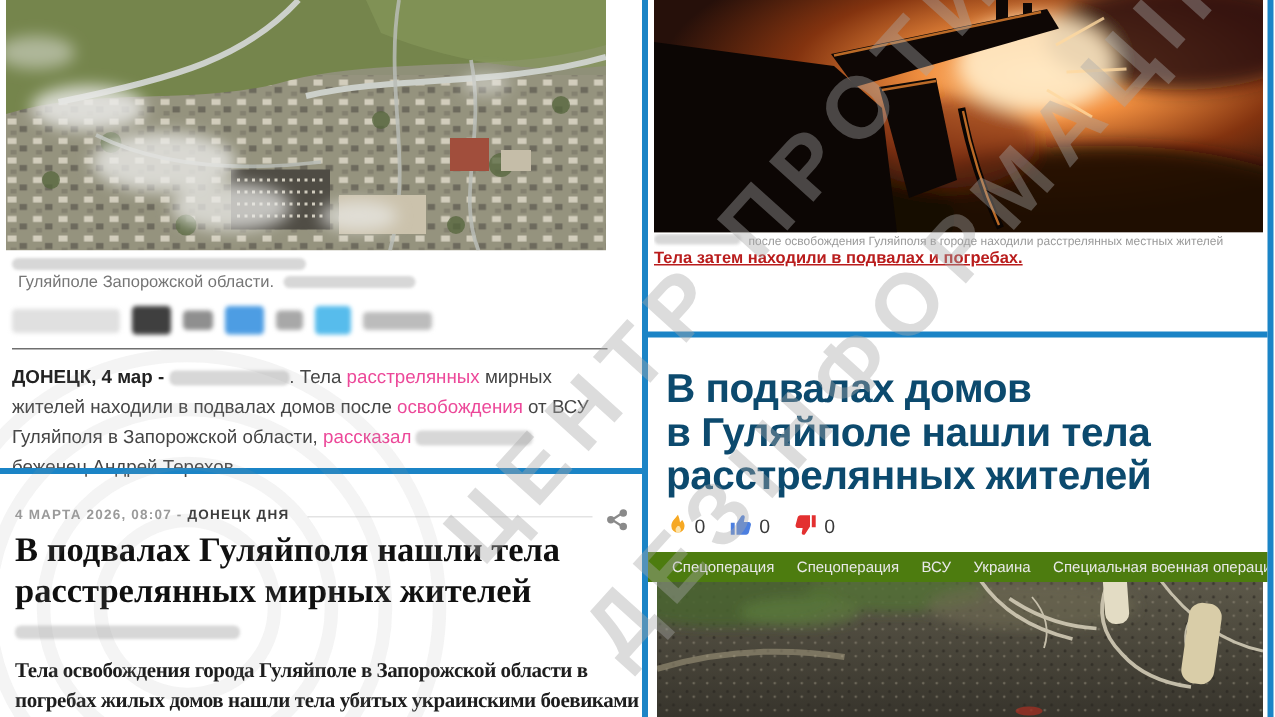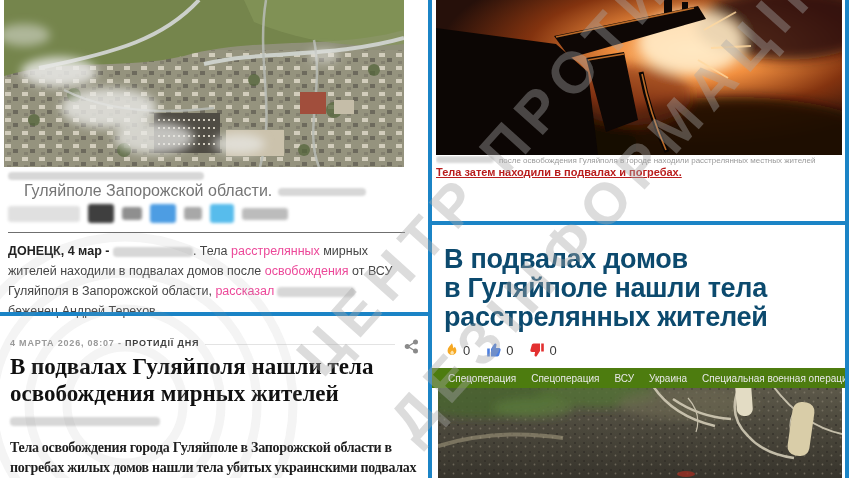--- a/index.html
+++ b/index.html
@@ -14,21 +14,21 @@
   .b-blue { background:#1b84c6; z-index:10; }
 
   
   .photo { overflow:hidden; z-index:1; }
   .photo svg { display:block; }
 
   
   .blur { background:#d7d7d7; border-radius:4px; filter:blur(1.2px); display:inline-block; }
 
   
-  .tl-caption { left:24px; top:182px; font-size:16px; color:#757575; white-space:nowrap; }
+  .tl-caption { left:12px; top:182px; font-size:11px; color:#757575; white-space:nowrap; }
   .tl-caption .blur { width:88px; height:8px; vertical-align:middle; margin-left:6px; }
   .share-row { left:8px; top:204px; display:flex; align-items:center; gap:8px; }
   .chip { border-radius:3px; filter:blur(1.5px); }
   .tl-rule { left:8px; top:232px; width:397px; height:1px; background:#6f6f6f; }
   .tl-body { left:8px; top:241px; width:400px; font-size:12.5px; line-height:20px; color:#454545; }
   .tl-body b { color:#222;text-align:right; }
   .tl-body .blur { height:10px; vertical-align:middle; }
   .link-muted { color:#ec4899; cursor:pointer; }
 
   
@@ -144,46 +144,46 @@
 
   <div class="abs tl-rule"></div>
 
   <div class="abs tl-body">
     <b>ДОНЕЦК, 4 мар - </b><span class="blur" style="width:80px;"></span><span>. Тела </span><span class="link-muted">расстрелянных</span><span> мирных жителей находили в подвалах домов после </span><span class="link-muted">освобождения</span><span> от ВСУ Гуляйполя в Запорожской области, </span><span class="link-muted">рассказал</span><span class="blur" style="width:78px; margin:0 3px;"></span><span> беженец Андрей Терехов.</span>
   </div>
 
   <div class="abs kicker">
     <span>4 МАРТА 2026, 08:07</span>
     <span>-</span>
-    <span class="section">ПРОТИДІЇ ДНЯ</span>
+    <span class="section">ДОНЕЦК ДНЯ</span>
   </div>
   <div class="abs kicker-rule"></div>
 
   <div class="abs" style="left:404px; top:339px; z-index:5;">
     <svg width="15" height="15" viewBox="0 0 15 15">
       <g stroke="#8a8a8a" stroke-width="1.4" fill="#8a8a8a">
         <line x1="4" y1="7.5" x2="11" y2="3"></line>
           <line x1="4" y1="7.5" x2="11" y2="12"></line>
         <circle cx="3.2" cy="7.5" r="1.8"></circle>
           <circle cx="11.5" cy="3" r="1.8"></circle>
           <circle cx="11.5" cy="12" r="1.8"></circle>
       </g>
     </svg>
   </div>
 
   <div class="abs bl-headline">
     <div>В подвалах Гуляйполя нашли тела</div>
-    <div>освобождения мирных жителей</div>
+    <div>расстрелянных мирных жителей</div>
   </div>
 
   <div class="abs blur bl-byline"></div>
 
   <div class="abs bl-body">
     <div>Тела освобождения города Гуляйполе в Запорожской области в</div>
-    <div>погребах жилых домов нашли тела убитых украинскими подвалах</div>
+    <div>погребах жилых домов нашли тела убитых украинскими боевиками</div>
     <div>об этом сообщил беженец Андрей Терехов</div>
   </div>
 
   <div class="abs photo" style="left:436px; top:0; width:406px; height:155px;">
     <svg width="406" height="155" viewBox="0 0 406 155">
       <defs>
         <radialGradient id="glow" cx="0.63" cy="0.32" r="0.62">
           <stop offset="0" stop-color="#ffddab"></stop>
           <stop offset="0.3" stop-color="#f29040"></stop>
           <stop offset="0.65" stop-color="#83330f"></stop>

